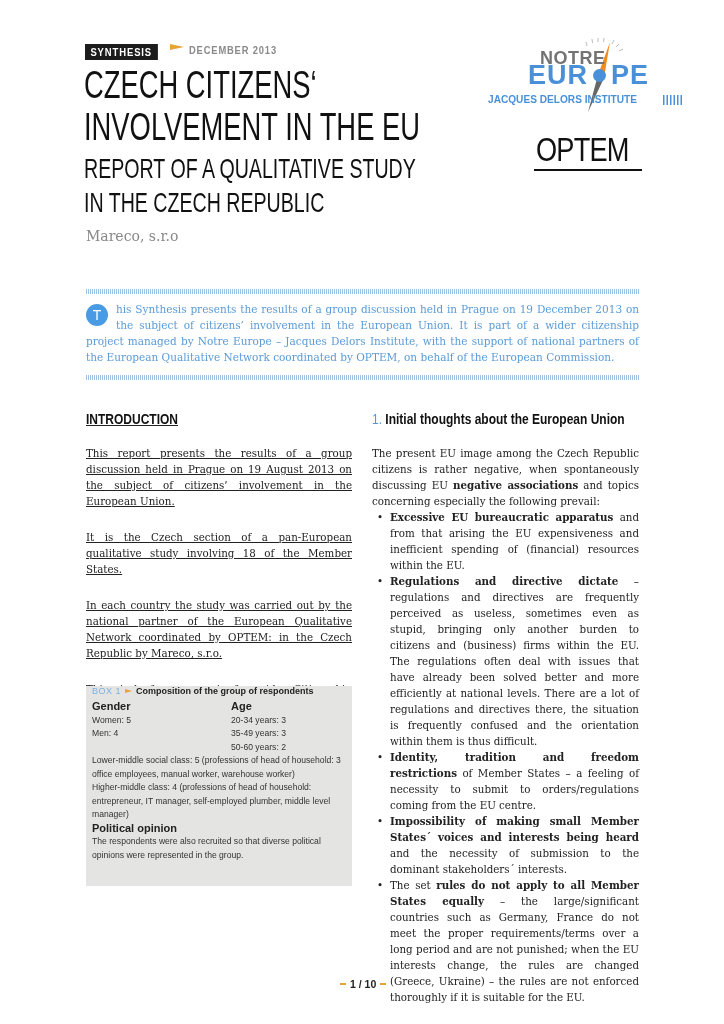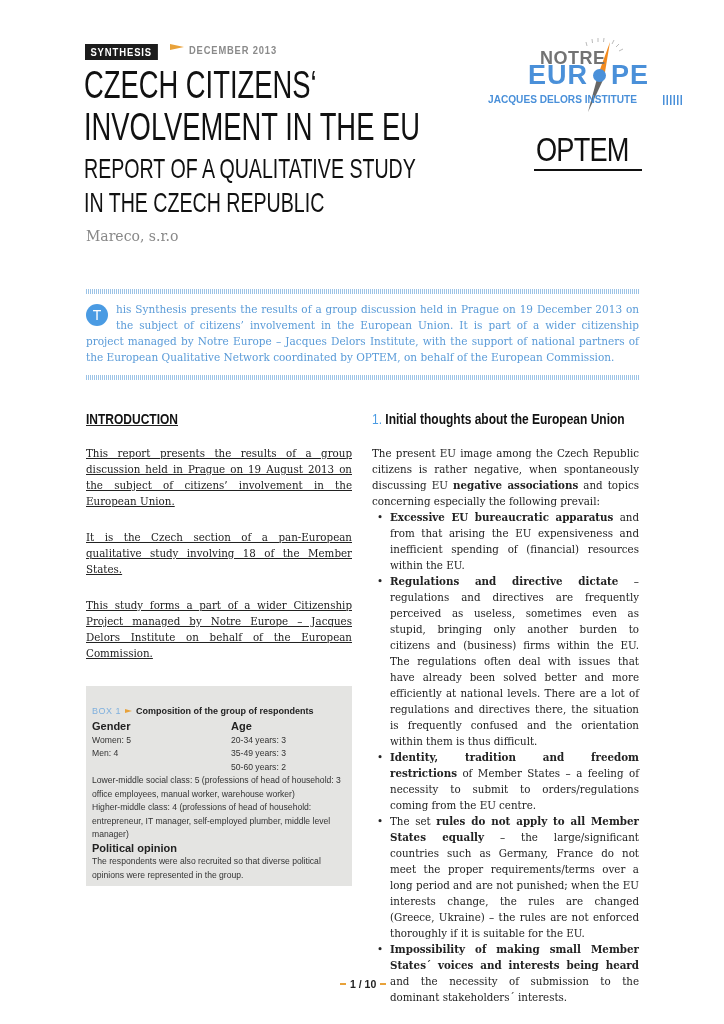--- a/index.html
+++ b/index.html
@@ -58,21 +58,21 @@
 
   .para { font-size: 10.3px; line-height: 16px; color: #222; text-align: justify; margin-top: 20px; }
   .para.first { margin-top: 15px; }
   .para b { font-weight: bold; }
 
   ul.bullets { list-style: none; margin-top: 0; }
   ul.bullets li { position: relative; padding-left: 18px; font-size: 10.3px; line-height: 16px; text-align: justify; color: #222; }
   ul.bullets li::before { content: "•"; position: absolute; left: 5px; top: 0; }
 
   
-  .box { position: absolute; left: 86px; top: 686px; width: 266px; height: 200px; background: #e4e4e2; padding: 20px 6px; }
+  .box { position: absolute; left: 86px; top: 686px; width: 266px; height: 200px; background: #e4e4e2; padding: 0 6px; }
   .box-head { display: flex; align-items: center; font-family: "Liberation Sans", sans-serif; font-size: 9px; white-space: nowrap; }
   .box-label { color: #7fb0de; letter-spacing: 0.5px; }
   .box-arrow { width: 0; height: 0; border-top: 2.5px solid transparent; border-bottom: 2.5px solid transparent;
     border-left: 7px solid #e8a23a; margin: 0 4px; }
   .box-title { font-weight: bold; color: #222; }
   .box-body { font-family: "Liberation Sans", sans-serif; font-size: 8.6px; line-height: 13.5px; color: #333; margin-top: 4px; }
   .box-grid { display: grid; grid-template-columns: 139px 1fr; }
   .box-sub { font-weight: bold; color: #222; font-size: 11px; }
 
   .footer-page { position: absolute; left: 340px; top: 978px; display: flex; align-items: center; gap: 4px;
@@ -136,20 +136,21 @@
 <div class="abstract">
   <span class="dropcap">T</span>
   <span>his Synthesis presents the results of a group discussion held in Prague on 19 December 2013 on the subject of citizens’ involvement in the European Union. It is part of a wider citizenship project managed by Notre Europe – Jacques Delors Institute, with the support of national partners of the European Qualitative Network coordinated by OPTEM, on behalf of the European Commission.</span>
 </div>
 <div class="hatch bottom"></div>
 
 <div class="col-left">
   <div class="h-intro">INTRODUCTION</div>
   <p class="para first">This report presents the results of a group discussion held in Prague on 19 August 2013 on the subject of citizens’ involvement in the European Union.</p>
   <p class="para">It is the Czech section of a pan-European qualitative study involving 18 of the Member States.</p>
+  <p class="para">In each country the study was carried out by the national partner of the European Qualitative Network coordinated by OPTEM: in the Czech Republic by Mareco, s.r.o.</p>
   <p class="para">This study forms a part of a wider Citizenship Project managed by Notre Europe – Jacques Delors Institute on behalf of the European Commission.</p>
 </div>
 
 <div class="box">
   <div class="box-head">
     <span class="box-label">BOX 1</span>
     <span class="box-arrow"></span>
     <span class="box-title">Composition of the group of respondents</span>
   </div>
   <div class="box-body">
@@ -176,22 +177,22 @@
 <div class="col-right">
   <div class="h-sec">
     <span class="num">1.</span>
     <span>Initial thoughts about the European Union</span>
   </div>
   <p class="para first"><span>The present EU image among the Czech Republic citizens is rather negative, when spontaneously discussing EU </span><b>negative associations</b><span> and topics concerning especially the following prevail:</span></p>
   <ul class="bullets">
     <li><span></span><b>Excessive EU bureaucratic apparatus</b><span> and from that arising the EU expensiveness and inefficient spending of (financial) resources within the EU.</span></li>
     <li><span></span><b>Regulations and directive dictate</b><span> – regulations and directives are frequently perceived as useless, sometimes even as stupid, bringing only another burden to citizens and (business) firms within the EU. The regulations often deal with issues that have already been solved better and more efficiently at national levels. There are a lot of regulations and directives there, the situation is frequently confused and the orientation within them is thus difficult.</span></li>
     <li><span></span><b>Identity, tradition and freedom restrictions</b><span> of Member States – a feeling of necessity to submit to orders/regulations coming from the EU centre.</span></li>
+    <li><span></span><b>Impossibility of making small Member States´ voices and interests being heard</b><span> and the necessity of submission to the dominant stakeholders´ interests.</span></li>
     <li><span>The set </span><b>rules do not apply to all Member States equally</b><span> – the large/significant countries such as Germany, France do not meet the proper requirements/terms over a long period and are not punished; when the EU interests change, the rules are changed (Greece, Ukraine) – the rules are not enforced thoroughly if it is suitable for the EU.</span></li>
-    <li><span></span><b>Impossibility of making small Member States´ voices and interests being heard</b><span> and the necessity of submission to the dominant stakeholders´ interests.</span></li>
   </ul>
 </div>
 
 <div class="footer-page">
   <span class="footer-dash"></span>
   <span>1 / 10</span>
   <span class="footer-dash"></span>
 </div>
 
 </body></html>

